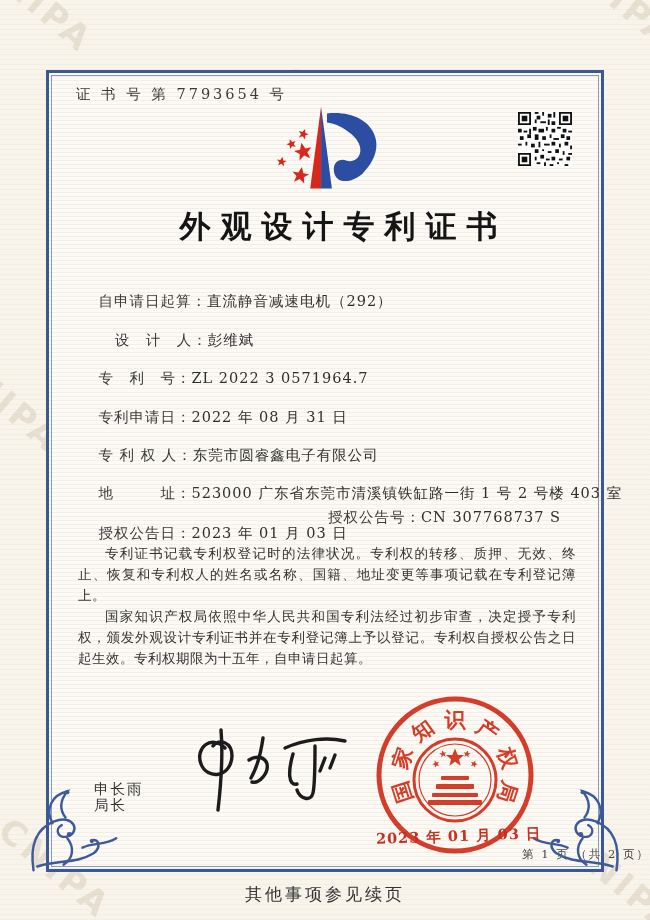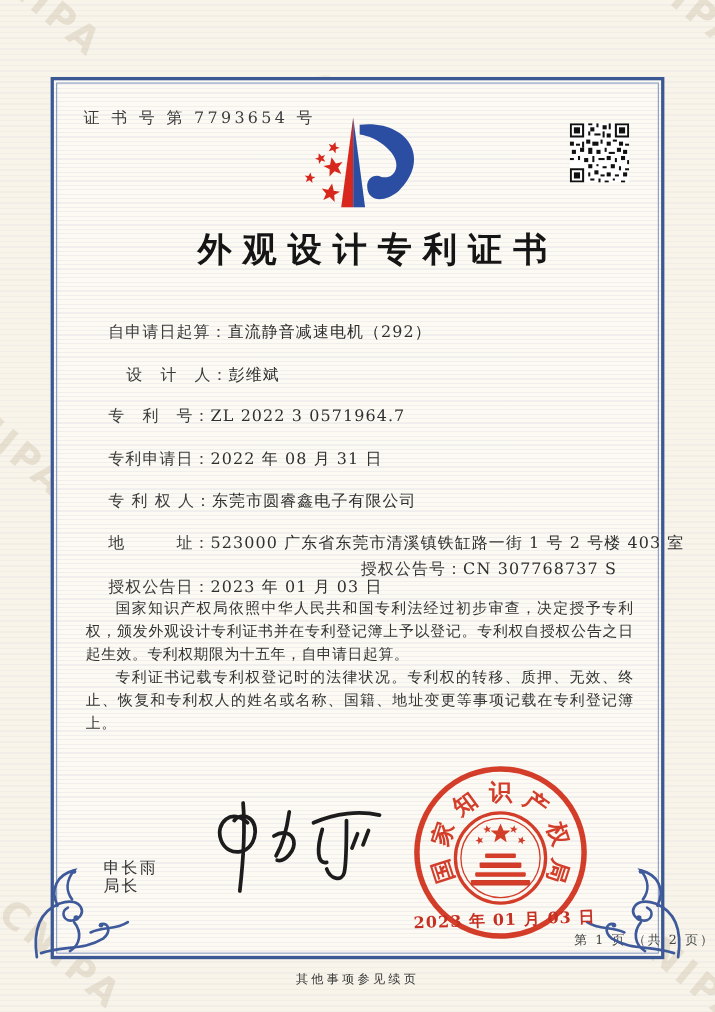--- a/index.html
+++ b/index.html
@@ -31,21 +31,21 @@
     box-sizing:border-box;border:3px solid #3b5794;z-index:1;
     background:
       repeating-linear-gradient(0deg, rgba(110,130,185,0.09) 0 1px, transparent 1px 4px),
       #fdfaf3;
   }
   .frame-inner{
     position:absolute;inset:2px;border:1px solid #8699c4;
   }
   .z2{z-index:2;}
   .cert-number{
-    left:76px;top:98px;font-size:14.5px;letter-spacing:3px;color:#3a3a3a;white-space:pre;
+    left:76px;top:85px;font-size:14.5px;letter-spacing:3px;color:#3a3a3a;white-space:pre;
   }
   .title{
     left:0;right:0;top:206px;text-align:center;
     font-size:31px;font-weight:bold;color:#151515;
     letter-spacing:10px;text-indent:10px;margin-left:27px;
   }
   .field-row{
     left:76px;width:505px;font-size:14.5px;color:#3a3a3a;
     white-space:pre;letter-spacing:1px;
   }
@@ -55,21 +55,21 @@
     left:78px;top:543px;width:498px;font-size:13.5px;line-height:21px;
     color:#333;text-align:justify;letter-spacing:0.5px;
   }
   .paras p{margin:0;text-indent:2em;}
   .signer{font-size:14.5px;color:#333;letter-spacing:2px;}
   .page-info{
     left:0;right:0;top:847px;text-align:right;font-size:11.5px;
     color:#444;letter-spacing:2px;
   }
   .cont-note{
-    left:0;right:0;top:883px;text-align:center;font-size:11px;
+    left:0;right:0;top:883px;text-align:center;font-size:17px;
     color:#333;letter-spacing:3px;
   }
   .seal{mix-blend-mode:multiply;opacity:0.95;z-index:4;}
   .seal-date{
     left:376px;top:827px;width:164px;text-align:center;
     font-size:14.5px;font-weight:bold;color:#c53022;letter-spacing:1px;
     transform:rotate(-2deg);z-index:5;white-space:nowrap;
   }
   .ornament{z-index:3;}
   .sig-svg{z-index:3;}
@@ -222,22 +222,22 @@
   </div>
   <div class="abs z2 field-row" style="top:468px;">
     <span class="lbl">地　　　址：</span><span class="val">523000 广东省东莞市清溪镇铁缸路一街 1 号 2 号楼 403 室</span>
   </div>
   <div class="abs z2 field-row" style="top:508px;">
     <span class="lbl">授权公告日：</span><span class="val">2023 年 01 月 03 日</span>
     <span class="abs" style="left:252px;top:0;"><span class="lbl">授权公告号：</span><span class="val">CN 307768737 S</span></span>
   </div>
 
   <div class="abs z2 paras">
+    <p>专利证书记载专利权登记时的法律状况。专利权的转移、质押、无效、终止、恢复和专利权人的姓名或名称、国籍、地址变更等事项记载在专利登记簿上。</p>
     <p>国家知识产权局依照中华人民共和国专利法经过初步审查，决定授予专利权，颁发外观设计专利证书并在专利登记簿上予以登记。专利权自授权公告之日起生效。专利权期限为十五年，自申请日起算。</p>
-    <p>专利证书记载专利权登记时的法律状况。专利权的转移、质押、无效、终止、恢复和专利权人的姓名或名称、国籍、地址变更等事项记载在专利登记簿上。</p>
   </div>
 
   <div class="abs z2 signer" style="left:94px;top:749px;margin-top:47px;">局长</div>
   <div class="abs z2 signer" style="left:94px;top:780px;">申长雨</div>
 
   <svg class="abs sig-svg" style="left:185px;top:726px;" width="175" height="95" viewBox="0 0 175 95">
     <g fill="none" stroke="#1c1c1c" stroke-width="3.4" stroke-linecap="round">
       <path d="M40,22 C26,8 10,22 16,38 C22,54 46,52 47,30 C47,16 34,12 28,20"></path>
       <path d="M36,4 C38,28 36,58 33,84"></path>
       <path d="M78,12 C76,26 73,40 66,52"></path>

